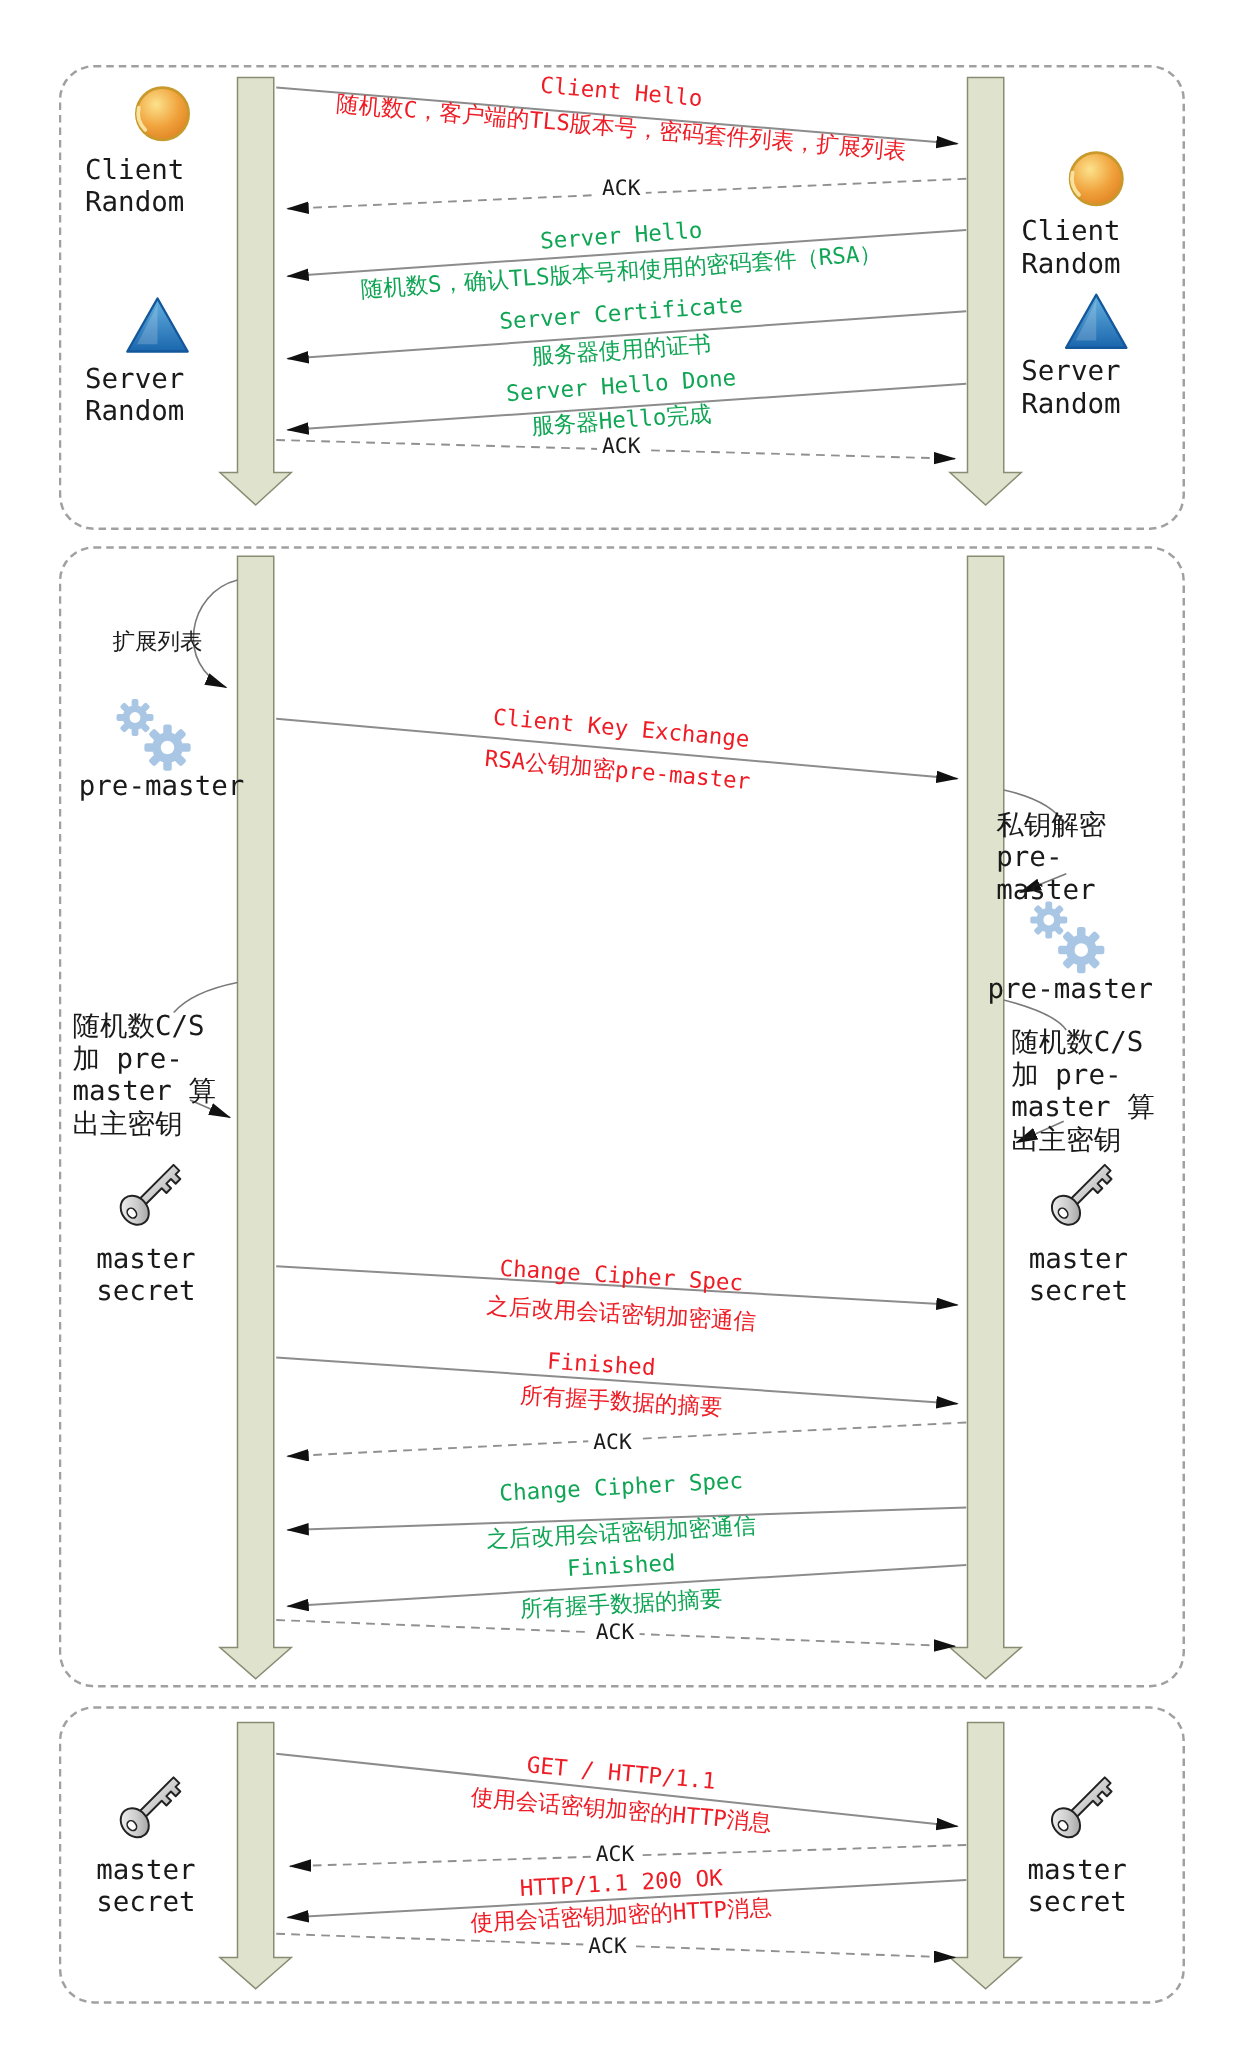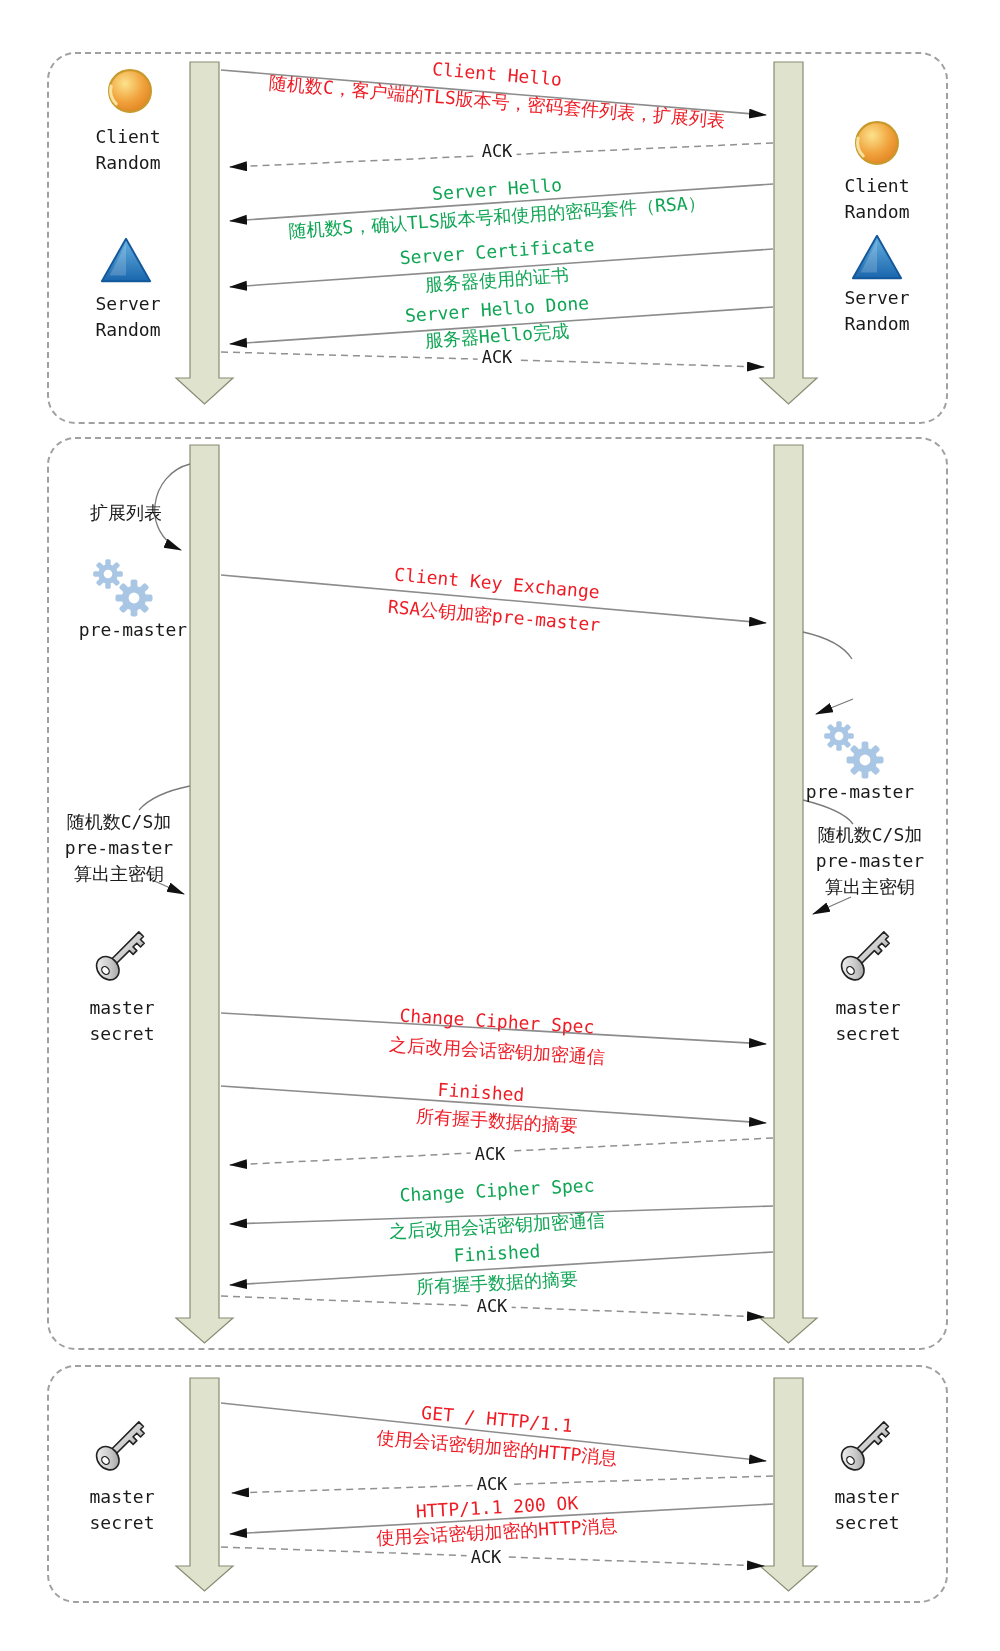--- a/index.html
+++ b/index.html
@@ -11,21 +11,21 @@
   .stage{position:relative;width:1000px;height:1651px;background:#fff;overflow:hidden;}
   .panel{position:absolute;border:2px dashed var(--c-border);border-radius:28px;background:transparent;}
   #overlay{position:absolute;left:0;top:0;width:1000px;height:1651px;pointer-events:none;}
   .bar{fill:var(--c-bar_fill);stroke:var(--c-bar_stroke);stroke-width:1.2;}
   .sline{stroke:var(--c-line);stroke-width:1.6;fill:none;}
   .dline{stroke:#909090;stroke-width:1.5;fill:none;stroke-dasharray:7 5;}
   .curve{stroke:#7a7a7a;stroke-width:1.3;fill:none;}
   .msg{position:absolute;white-space:nowrap;font-size:18px;transform:translate(-50%,-50%) rotate(var(--r,0deg));z-index:3;}
   .red{color:var(--c-red);} .grn{color:var(--c-green);} .blk{color:var(--c-text);}
   .ack{background:#fff;padding:0 4px;font-size:17px;z-index:4;}
-  .lbl{position:absolute;text-align:center;transform:translateX(-50%);font-size:18px;line-height:26px;z-index:3;}
+  .lbl{position:absolute;text-align:left;transform:translateX(-50%);font-size:22px;line-height:26px;z-index:3;}
   .icon{position:absolute;z-index:2;}
 </style>
 </head>
 <body>
 
 <div class="stage">
 
   <div class="panel" style="left:47px;top:52px;width:897px;height:368px;"></div>
   <div class="panel" style="left:47px;top:437px;width:897px;height:909px;"></div>
   <div class="panel" style="left:47px;top:1365px;width:897px;height:234px;"></div>
@@ -153,20 +153,21 @@
 
   <div class="msg blk" style="left:126px;top:513px;">扩展列表</div>
   <svg class="icon" style="left:90px;top:556px;width:68px;height:64px;">
       <use href="#sym-gears"></use>
     </svg>
   <div class="lbl" style="left:133px;top:617px;width:140px;">pre-master</div>
 
   <div class="msg red" style="--r:5deg;left:497px;top:583px;">Client Key Exchange</div>
   <div class="msg red" style="--r:5deg;left:494px;top:616px;">RSA公钥加密pre-master</div>
 
+  <div class="lbl" style="left:862px;top:648px;width:130px;">私钥解密 pre-master</div>
   <svg class="icon" style="left:821px;top:718px;width:68px;height:64px;">
       <use href="#sym-gears"></use>
     </svg>
   <div class="lbl" style="left:860px;top:779px;width:140px;">pre-master</div>
 
   <div class="lbl" style="left:119px;top:809px;width:122px;">随机数C/S加 pre-master 算出主密钥</div>
   <div class="lbl" style="left:870px;top:822px;width:122px;">随机数C/S加 pre-master 算出主密钥</div>
 
   <svg class="icon" style="left:88px;top:921px;width:66px;height:68px;">
       <use href="#sym-key"></use>

